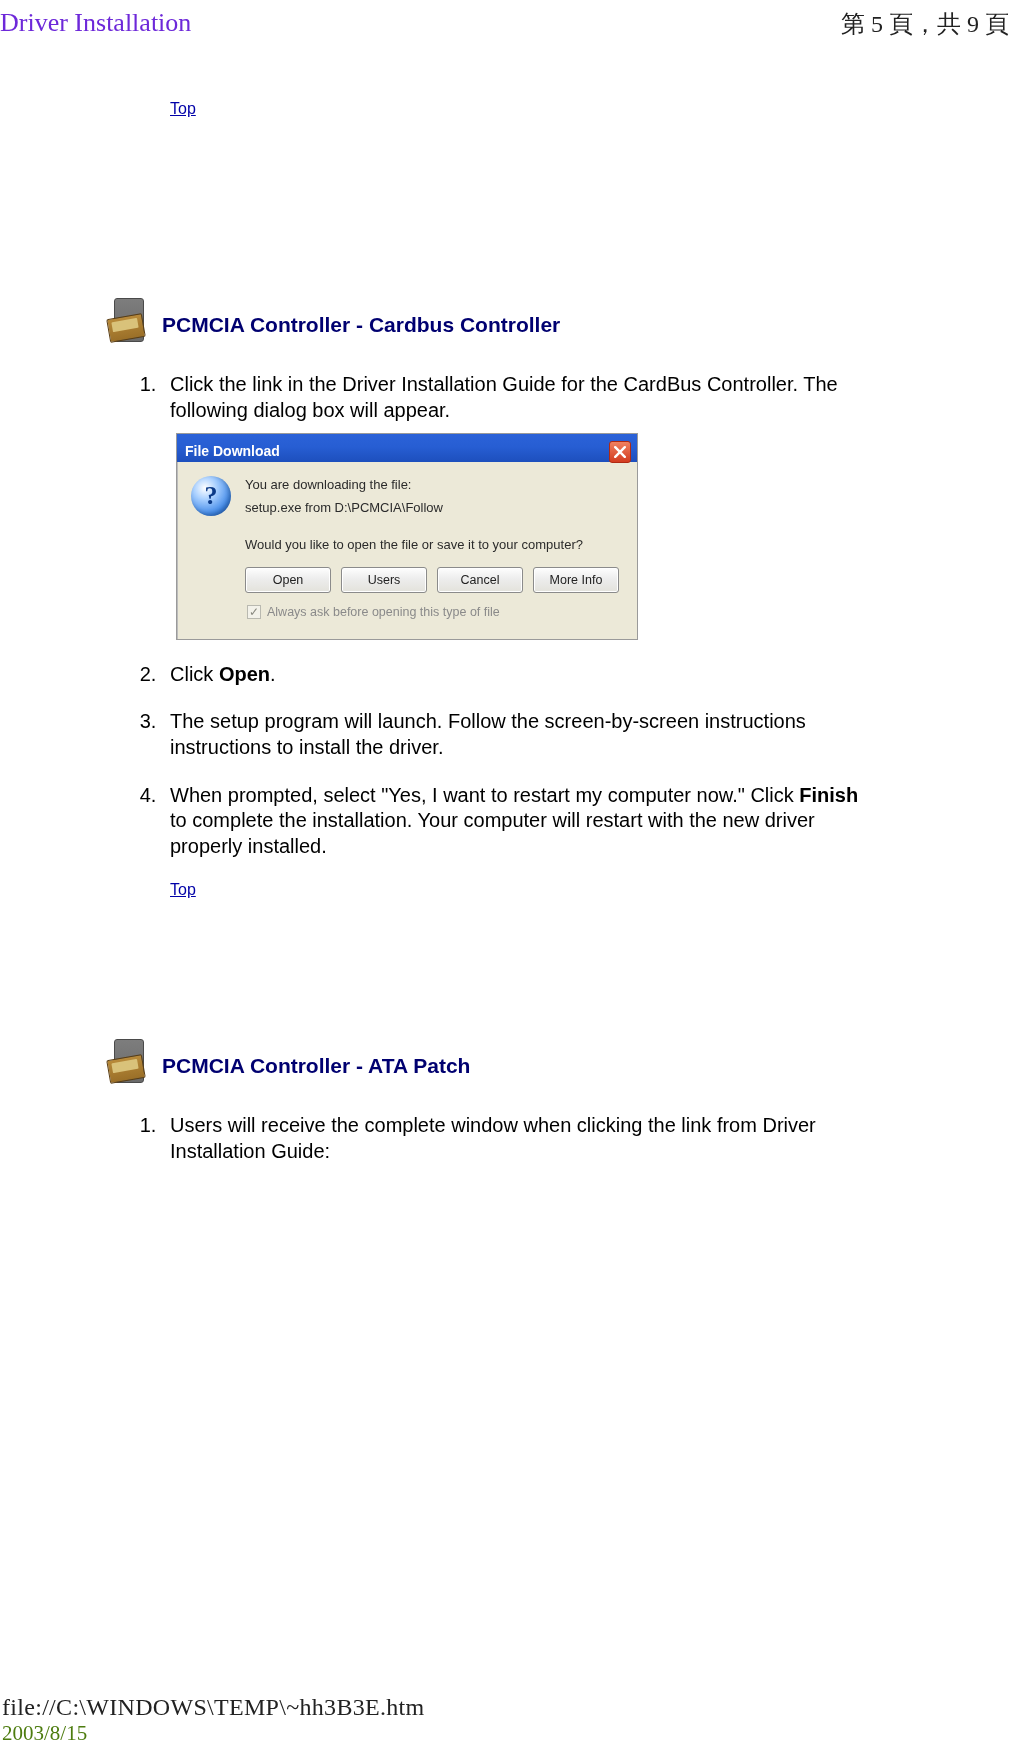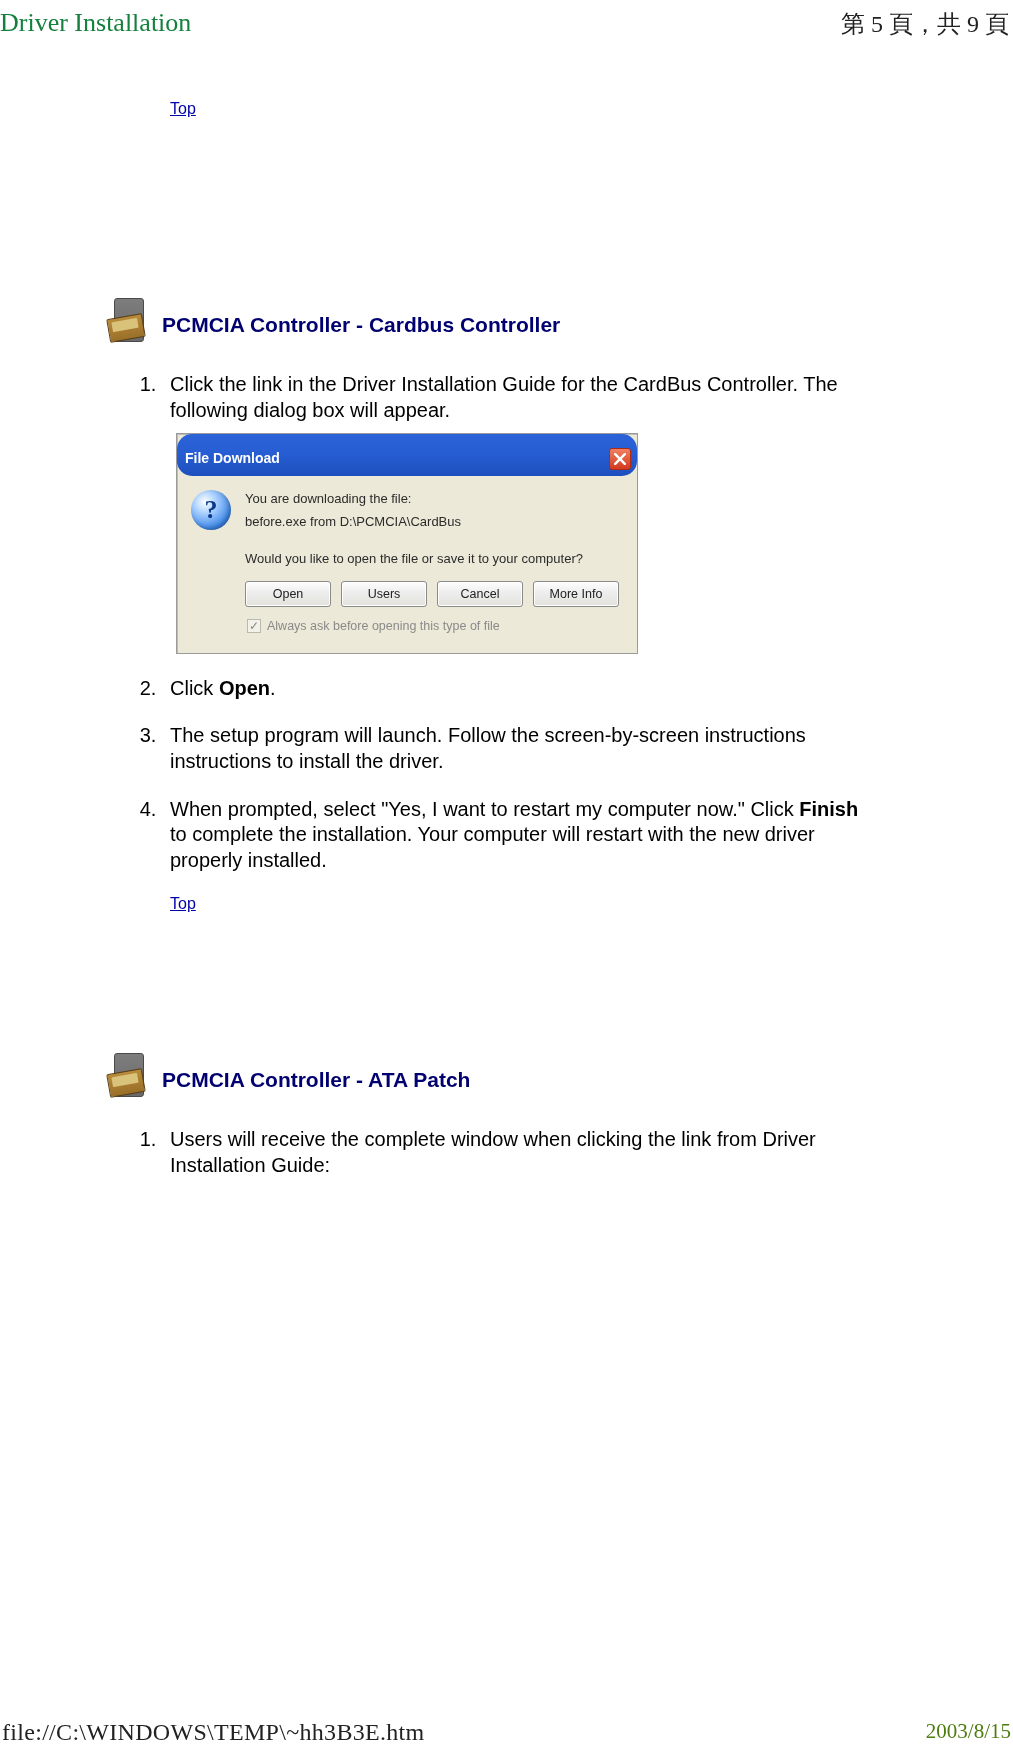--- a/index.html
+++ b/index.html
@@ -1,21 +1,21 @@
 <!DOCTYPE html>
 <html><head>
   <meta charset="utf-8">
   <style>
     * { box-sizing: border-box; margin: 0; padding: 0; }
     html, body { width: 1013px; height: 1754px; background: #fff; font-family: "Times New Roman", serif; color: #000; }
     .page { position: relative; width: 1013px; height: 1754px; }
     .header-bar { position: absolute; top: 8px; left: 0; width: 1013px; display: flex; justify-content: space-between; padding: 0 4px 0 0; }
-    .header-left { font-family: "Times New Roman", serif; font-size: 26px; color: #15803d; }
+    .header-left { font-family: "Times New Roman", serif; font-size: 26px; color: #6d28d9; }
     .header-right { font-family: "PMingLiU","MingLiU","Times New Roman",serif; font-size: 24px; color: #222; white-space: pre; }
-    .footer-bar { position: absolute; bottom: 8px; left: 0; width: 1013px; display: flex; justify-content: space-between; padding: 0 2px; }
+    .footer-bar { position: absolute; bottom: 8px; left: 0; width: 1013px; display: flex; justify-content: space-between; padding: 0 2px; flex-direction: column; }
     .footer-left { font-family: "Times New Roman", serif; font-size: 24px; color: #222; letter-spacing: .3px; }
     .footer-right { font-family: "Times New Roman", serif; font-size: 21px; color: #4d7c0f; }
 
     .content { position: absolute; left: 108px; top: 100px; width: 790px; font-family: Arial, Helvetica, sans-serif; color: #000; }
 
     a.toplink { color: #0000a8; text-decoration: underline; font-size: 16px; font-family: Arial, Helvetica, sans-serif; }
     .toplink-block1 { margin-left: 62px; }
     .toplink-block2 { margin-left: 62px; margin-top: 20px; margin-bottom: 140px; }
 
     .gap1 { height: 180px; }
@@ -30,21 +30,21 @@
 
     ol.steps { list-style: decimal; margin-top: 20px; margin-left: 54px; }
     ol.steps > li { font-family: Arial, Helvetica, sans-serif; font-size: 20px; line-height: 1.28; padding-left: 8px; margin-bottom: 22px; width: 700px; }
     ol.steps > li::marker { font-size: 20px; }
     ol.steps .bold { font-weight: bold; }
 
     .dialog-wrap { margin: 10px 0 6px 6px; }
 
     
     .dlg { width: 462px; border: 1px solid #9a9a9a; background: #ece9d8; font-family: Tahoma, Arial, sans-serif; box-shadow: 1px 1px 0 #bcbcbc inset; filter: blur(.2px); }
-    .dlg-title { height: 42px; background: linear-gradient(#2b62d8,#275ed3 45%,#1d4fbd); display: flex; align-items: center; justify-content: space-between; padding: 8px 6px 0 8px; border-radius: 15px; }
+    .dlg-title { height: 28px; background: linear-gradient(#2b62d8,#275ed3 45%,#1d4fbd); display: flex; align-items: center; justify-content: space-between; padding: 8px 6px 0 8px; }
     .dlg-title-text { color: #fff; font-size: 14px; font-weight: bold; font-family: Tahoma, Arial, sans-serif; }
     .dlg-close { width: 22px; height: 22px; background: linear-gradient(#f08161,#d23b1f); border: 1px solid #b02a12; border-radius: 3px; display: flex; align-items: center; justify-content: center; }
     .dlg-close svg { width: 12px; height: 12px; }
     .dlg-body { padding: 14px 14px 10px 14px; color: #2b2b2b; }
     .dlg-row1 { display: flex; align-items: flex-start; gap: 14px; margin-bottom: 8px; }
     .q-icon { width: 40px; height: 40px; border-radius: 50%; background: radial-gradient(circle at 35% 30%, #ffffff 0, #a9d0ff 30%, #3f88e8 70%, #1e5bbd 100%); display: flex; align-items: center; justify-content: center; color: #0b3a88; font-weight: bold; font-size: 26px; font-family: "Times New Roman", serif; box-shadow: inset -2px -2px 4px rgba(0,0,0,.25); flex: 0 0 auto; }
     .q-icon span { transform: translateY(-1px); }
     .dlg-texts { font-size: 13px; line-height: 1.45; }
     .dlg-texts .l1 { margin-bottom: 4px; }
     .dlg-texts .l2 { margin-bottom: 18px; }
@@ -94,21 +94,21 @@
                   </svg>
               </span>
             </div>
             <div class="dlg-body">
               <div class="dlg-row1">
                 <div class="q-icon">
                     <span>?</span>
                   </div>
                 <div class="dlg-texts">
                   <div class="l1">You are downloading the file:</div>
-                  <div class="l2">before.exe from D:\PCMCIA\CardBus</div>
+                  <div class="l2">setup.exe from D:\PCMCIA\Follow</div>
                   <div class="l3">Would you like to open the file or save it to your computer?</div>
                   <div class="dlg-buttons">
                     <button class="xp-btn">Open</button>
                     <button class="xp-btn">Users</button>
                     <button class="xp-btn">Cancel</button>
                     <button class="xp-btn">More Info</button>
                   </div>
                   <div class="dlg-check">
                     <span class="cb">✓</span>
                     <span>Always ask before opening this type of file</span>

